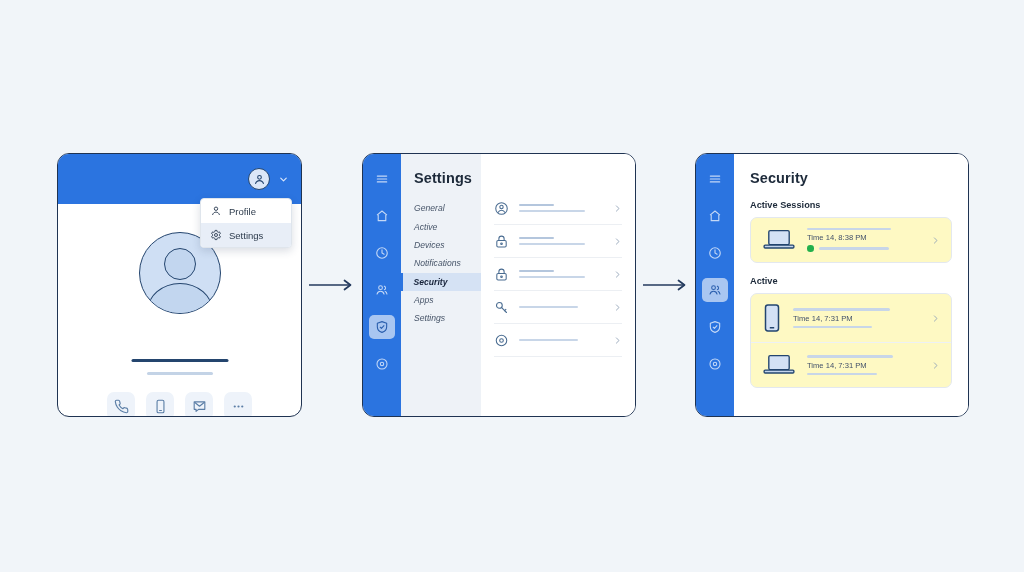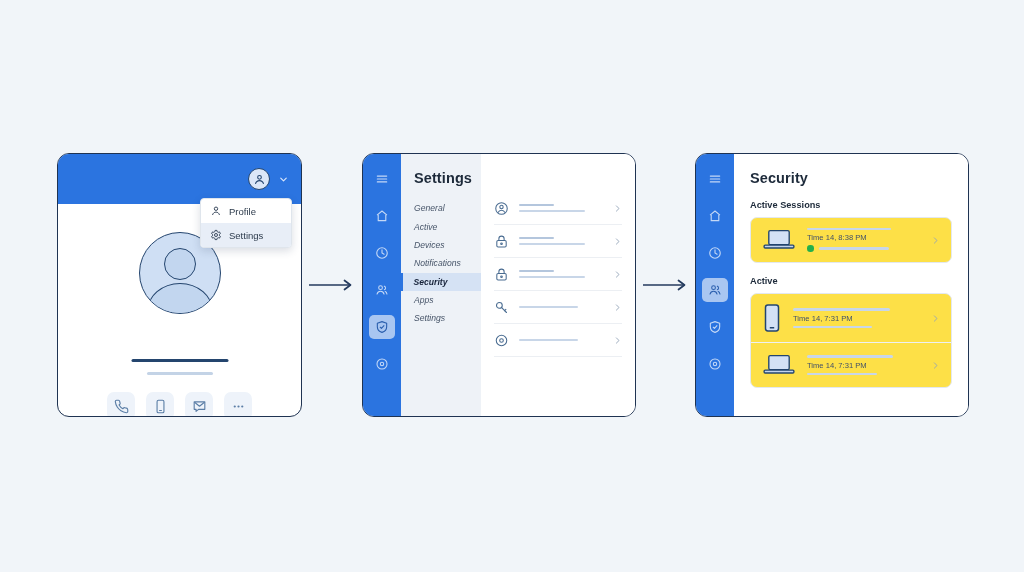--- a/index.html
+++ b/index.html
@@ -139,21 +139,21 @@
   
   .seccontent {
     position: absolute; left: 38px; right: 0; top: 0; bottom: 0;
     background: #fff; padding: 16px 16px 0 16px;
   }
   #security-title { position: static; margin-bottom: 14px; }
   .sec-sub {
     font-size: 9.2px; font-weight: bold; color: #1d2a3a; margin-bottom: 7px;
   }
   .sec-card {
-    border: 1px solid #e3e8ef; border-radius: 7px; background: #fde047;
+    border: 1px solid #e3e8ef; border-radius: 7px; background: #fef9c3;
     margin-bottom: 13px;
   }
   .sec-row {
     display: flex; align-items: center; gap: 11px; padding: 9px 11px;
   }
   .sec-row + .sec-row { border-top: 1px solid #edf1f5; }
   .dev-ico { width: 34px; height: 26px; flex: none; }
   .dev-ico.phone { width: 20px; height: 30px; }
   .sec-lines { flex: 1; display: flex; flex-direction: column; gap: 3px; }
   .sec-time { font-size: 7.6px; color: #41506a; white-space: nowrap; }

